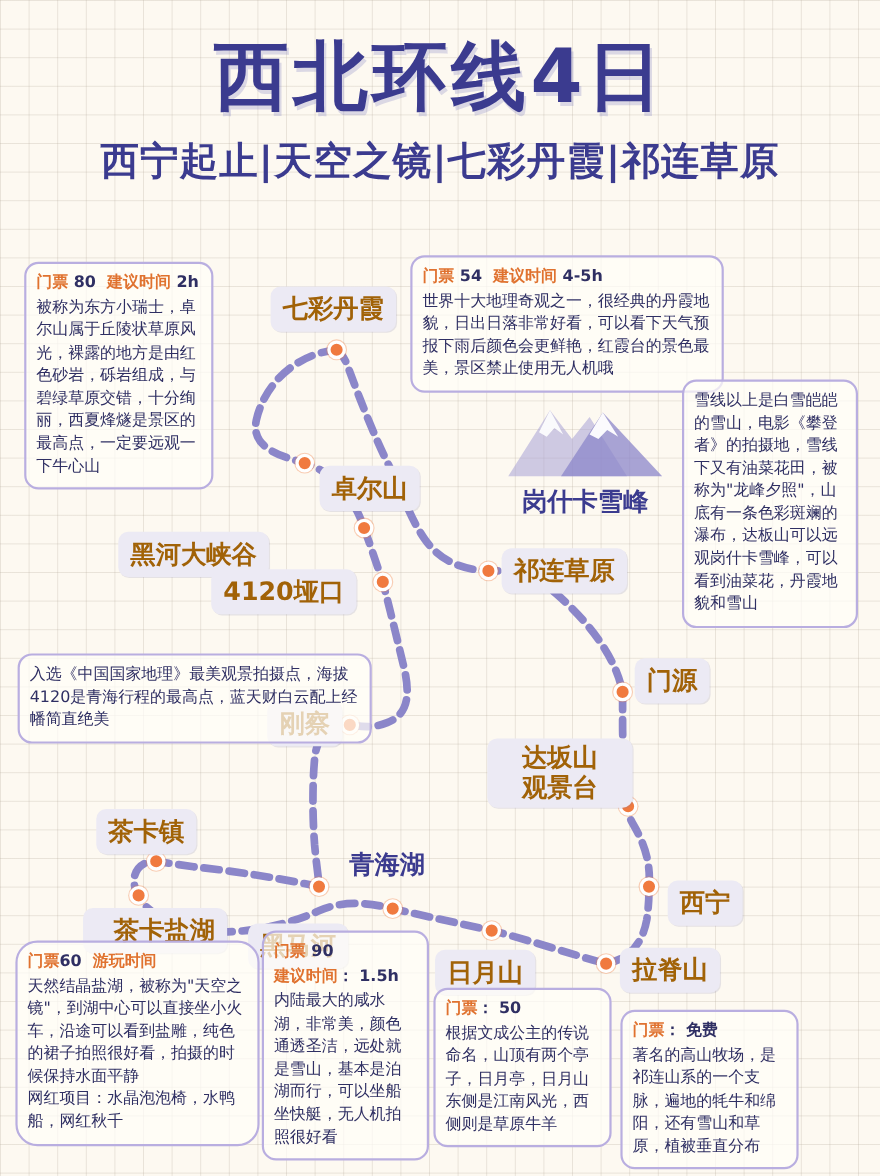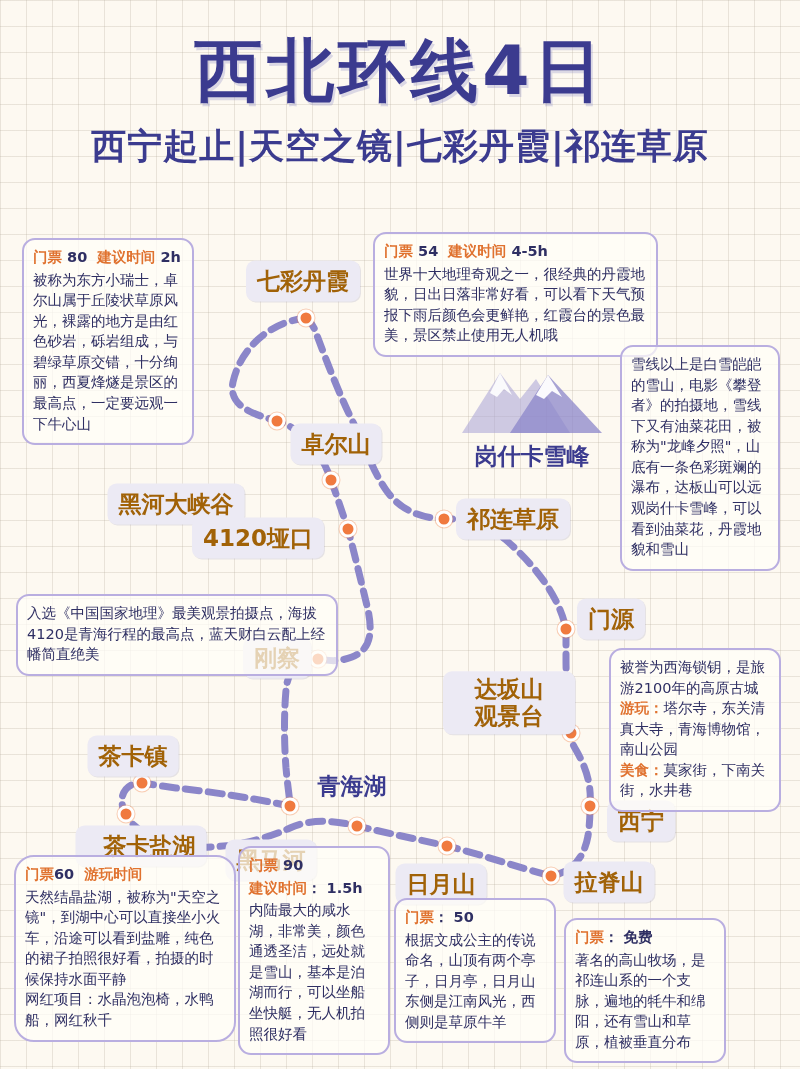--- a/index.html
+++ b/index.html
@@ -229,29 +229,20 @@
   </div>
 
   <div class="card" style="left:620px; top:345px; width:160px;">
     <span class="body">雪线以上是白雪皑皑的雪山，电影《攀登者》的拍摄地，雪线下又有油菜花田，被称为"龙峰夕照"，山底有一条色彩斑斓的瀑布，达板山可以远观岗什卡雪峰，可以看到油菜花，丹霞地貌和雪山</span>
   </div>
 
   <div class="card" style="left:16px; top:558px; width:322px;margin-top:36px;">
     <span class="body">入选《中国国家地理》最美观景拍摄点，海拔4120是青海行程的最高点，蓝天财白云配上经幡简直绝美</span>
   </div>
 
-  <div class="card" style="left:609px; top:648px; width:172px;">
-    <span class="body">被誉为西海锁钥，是旅游2100年的高原古城</span>
-    <span class="body">
-      <span class="tag">游玩：</span><span>塔尔寺，东关清真大寺，青海博物馆，南山公园</span>
-    </span>
-    <span class="body">
-      <span class="tag">美食：</span><span>莫家街，下南关街，水井巷</span>
-    </span>
-  </div>
 
   <div class="card" style="left:14px; top:855px; width:222px;border-radius:20px;">
     <span class="meta">
       <span class="ticket">门票</span><span class="num">60</span>
       &nbsp;<span class="time">游玩时间</span>
     </span>
     <span class="body">天然结晶盐湖，被称为"天空之镜"，到湖中心可以直接坐小火车，沿途可以看到盐雕，纯色的裙子拍照很好看，拍摄的时候保持水面平静</span>
     <span class="body">网红项目：水晶泡泡椅，水鸭船，网红秋千</span>
   </div>
 

